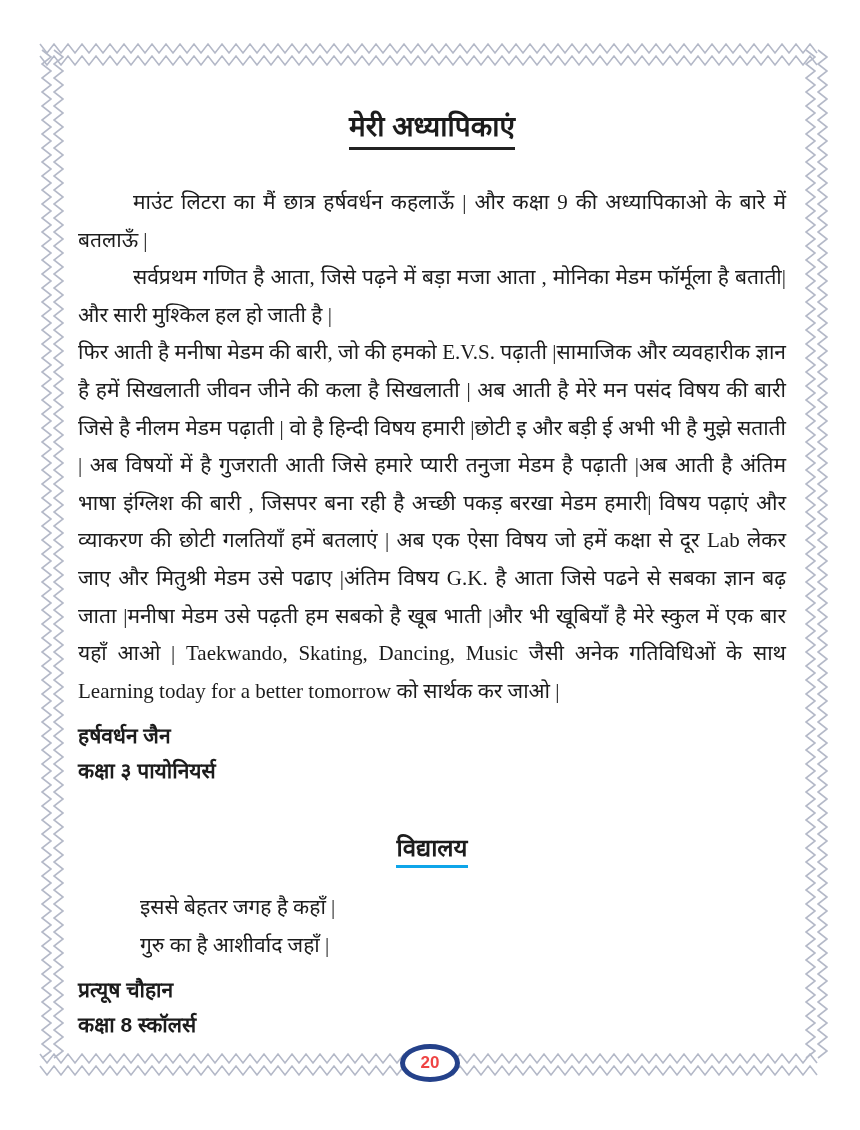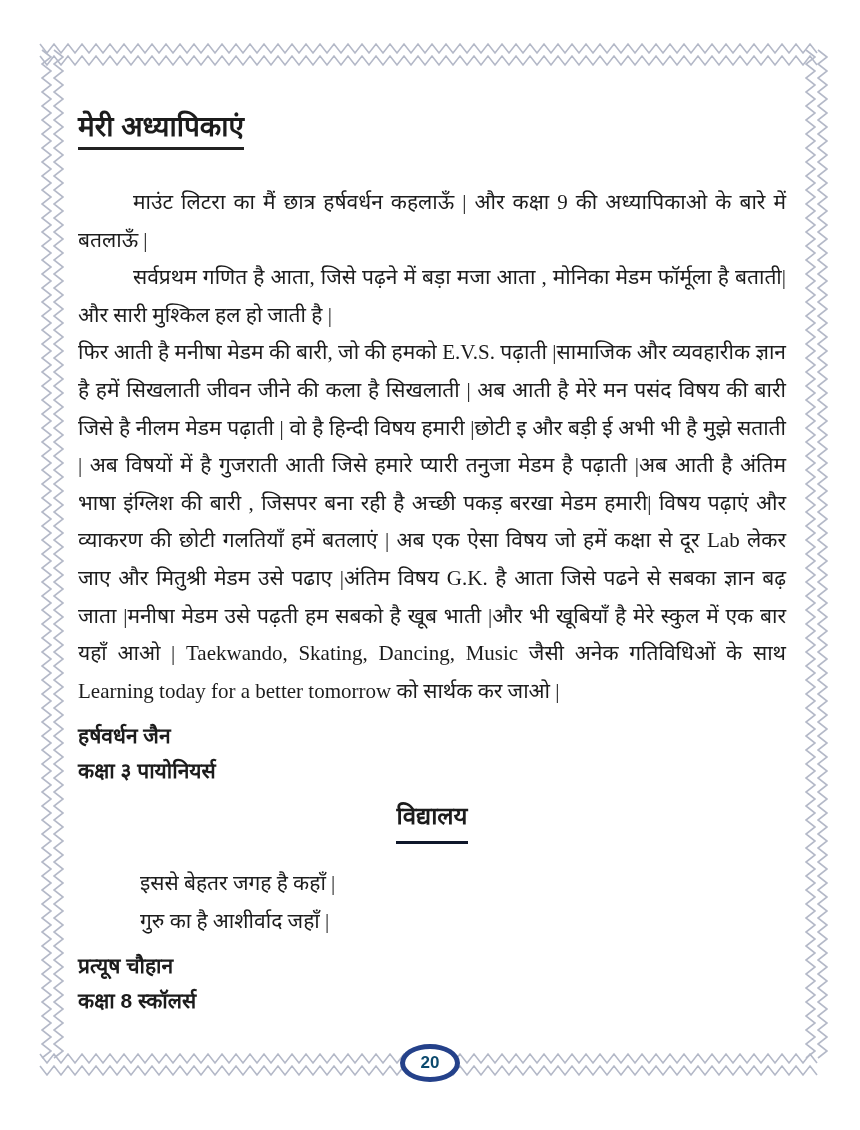--- a/index.html
+++ b/index.html
@@ -20,21 +20,21 @@
     width: 860px; height: 1130px;
     pointer-events: none;
   }
   .zig { fill: none; stroke: #b4b9c8; stroke-width: 1.6px; }
 
   .content {
     position: absolute;
     left: 78px; right: 74px; top: 106px;
   }
   .doc-title {
-    text-align: left;
+    text-align: center;
     margin: 0 0 34px 0;
   }
   .doc-title span {
     display: inline-block;
     font-size: 28px;
     font-weight: bold;
     border-bottom: 3px solid #222;
     padding-bottom: 3px;
     font-family: "Liberation Sans", "DejaVu Sans", sans-serif;
   }
@@ -55,43 +55,44 @@
     font-family: "Liberation Sans", "DejaVu Sans", sans-serif;
   }
   .section-title {
     text-align: center;
     margin: 10px 0 20px 0;
   }
   .section-title span {
     display: inline-block;
     font-size: 24px;
     font-weight: bold;
-    border-bottom: 3px solid #0f172a;
-    padding-bottom: 10px;
+    border-bottom: 3px solid #0ea5e9;
+    padding-bottom: 2px;
     font-family: "Liberation Sans", "DejaVu Sans", sans-serif;
+    margin-top: 32px;
   }
   .poem {
     margin-left: 62px;
     font-size: 21px;
     line-height: 38px;
   }
   .poem div { white-space: pre-wrap; }
   .page-badge {
     position: absolute;
     left: 50%; top: 1044px;
     transform: translateX(-50%);
     width: 50px; height: 28px;
     background: #ffffff;
     border: 5px solid #24418a;
     border-radius: 50%;
     display: flex; align-items: center; justify-content: center;
     font-family: "Liberation Sans", "DejaVu Sans", sans-serif;
     font-weight: bold;
     font-size: 17px;
-    color: #0c4a6e;
+    color: #ef4444;
     z-index: 2;
   }
 </style>
 </head>
 <body>
 
 <div class="page">
 
   <svg class="border-svg" viewBox="0 0 860 1130" xmlns="http://www.w3.org/2000/svg">
     <polyline class="zig" points="40,44 47,53 54,44 61,53 68,44 75,53 82,44 89,53 96,44 103,53 110,44 117,53 124,44 131,53 138,44 145,53 152,44 159,53 166,44 173,53 180,44 187,53 194,44 201,53 208,44 215,53 222,44 229,53 236,44 243,53 250,44 257,53 264,44 271,53 278,44 285,53 292,44 299,53 306,44 313,53 320,44 327,53 334,44 341,53 348,44 355,53 362,44 369,53 376,44 383,53 390,44 397,53 404,44 411,53 418,44 425,53 432,44 439,53 446,44 453,53 460,44 467,53 474,44 481,53 488,44 495,53 502,44 509,53 516,44 523,53 530,44 537,53 544,44 551,53 558,44 565,53 572,44 579,53 586,44 593,53 600,44 607,53 614,44 621,53 628,44 635,53 642,44 649,53 656,44 663,53 670,44 677,53 684,44 691,53 698,44 705,53 712,44 719,53 726,44 733,53 740,44 747,53 754,44 761,53 768,44 775,53 782,44 789,53 796,44 803,53 810,44 817,53"></polyline>

